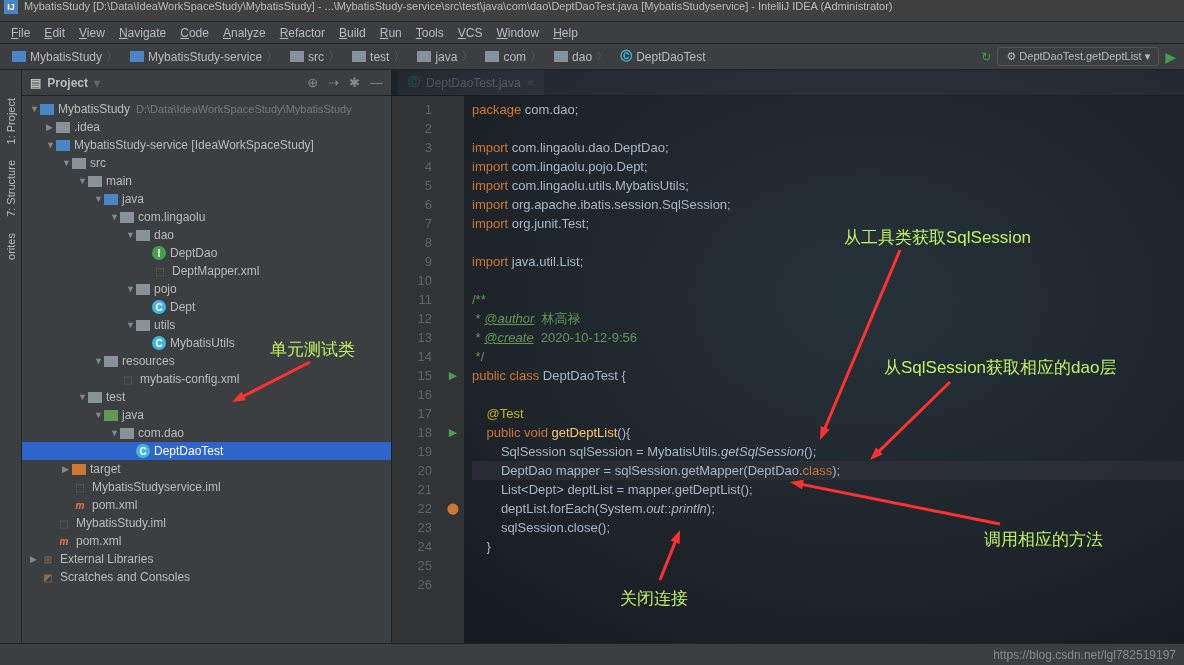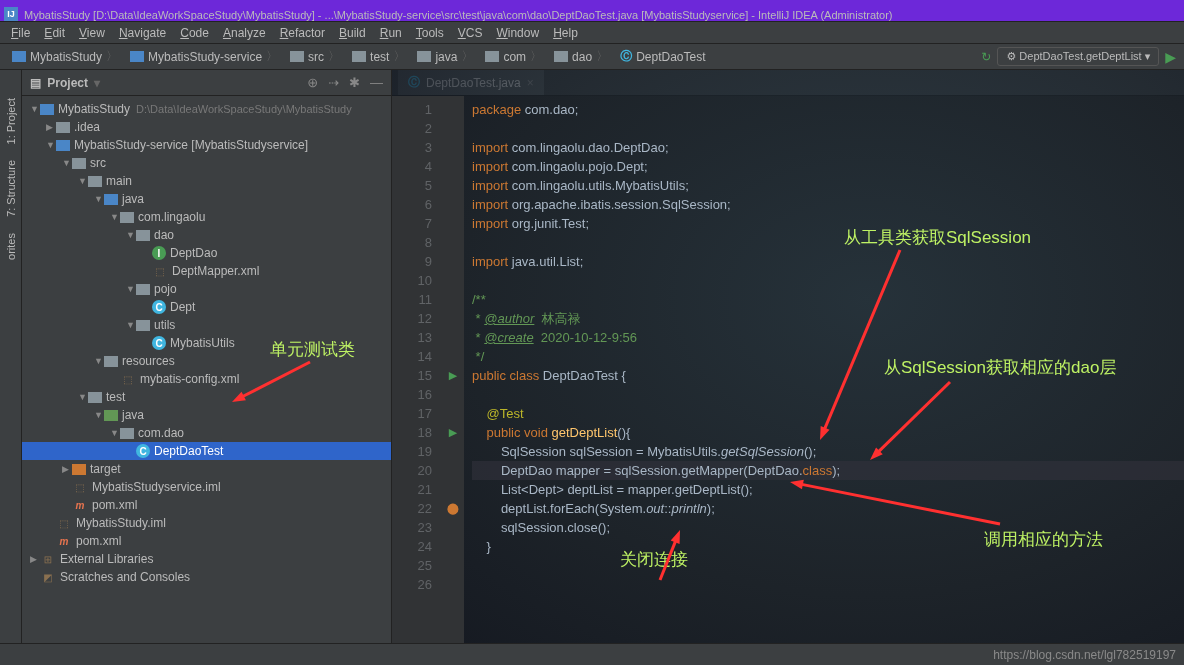--- a/index.html
+++ b/index.html
@@ -1,17 +1,17 @@
 <!DOCTYPE html>
 <html><head>
 <meta charset="utf-8">
 <style>
 * { margin: 0; padding: 0; box-sizing: border-box; font-family: "Segoe UI", Arial, sans-serif; }
 body { width: 1184px; height: 665px; background: #2b2b2b; color: #bbb; font-size: 12px; overflow: hidden; position: relative; }
-.title-bar { height: 22px; background: #6d28d9; display: flex; align-items: flex-end; padding: 0 4px; font-size: 11px; color: #bbb; border-bottom: 1px solid #222; }
+.title-bar { height: 22px; background: #404040; display: flex; align-items: flex-start; padding: 0 4px; font-size: 11px; color: #bbb; border-bottom: 1px solid #222; }
 .title-bar .icon { width: 14px; height: 14px; background: #4a86c7; margin-right: 6px; display: inline-flex; align-items: center; justify-content: center; color: white; font-size: 9px; font-weight: bold; }
 .menu-bar { height: 22px; background: #3c3f41; display: flex; align-items: center; padding: 0 4px; font-size: 12px; border-bottom: 1px solid #222; }
 .menu-item { padding: 2px 7px; cursor: pointer; }
 .menu-item u { text-decoration: underline; }
 .nav-bar { height: 26px; background: #3c3f41; display: flex; align-items: center; padding: 0 8px; font-size: 12px; border-bottom: 1px solid #222; justify-content: space-between; }
 .breadcrumbs { display: flex; align-items: center; gap: 4px; }
 .crumb { display: flex; align-items: center; gap: 4px; padding: 1px 4px; }
 .crumb .folder-icon { width: 14px; height: 11px; background: #87939a; display: inline-block; }
 .crumb .folder-icon.blue { background: #4a86c7; }
 .crumb .chev { color: #666; }
@@ -163,21 +163,21 @@
           <span class="dimmed">D:\Data\IdeaWorkSpaceStudy\MybatisStudy</span>
         </div>
         <div class="tree-row" style="padding-left: 24px;">
           <span class="arrow">▶</span>
           <span class="ticon folder"></span>
           <span>.idea</span>
         </div>
         <div class="tree-row" style="padding-left: 24px;">
           <span class="arrow">▼</span>
           <span class="ticon folder blue"></span>
-          <span>MybatisStudy-service [MybatisStudyservice]</span>
+          <span>MybatisStudy-service [IdeaWorkSpaceStudy]</span>
         </div>
         <div class="tree-row" style="padding-left: 40px;">
           <span class="arrow">▼</span>
           <span class="ticon folder"></span>
           <span>src</span>
         </div>
         <div class="tree-row" style="padding-left: 56px;">
           <span class="arrow">▼</span>
           <span class="ticon folder"></span>
           <span>main</span>
@@ -398,21 +398,21 @@
   </div>
 </div>
 
 <div class="status-bar"></div>
 
 <div class="annotation-layer" id="anno-layer">
     <div class="anno-text" style="left: 270px; top: 338px;">单元测试类</div>
     <div class="anno-text" style="left: 844px; top: 226px;">从工具类获取SqlSession</div>
     <div class="anno-text" style="left: 884px; top: 356px;">从SqlSession获取相应的dao层</div>
     <div class="anno-text" style="left: 984px; top: 528px;">调用相应的方法</div>
-    <div class="anno-text" style="left: 620px; top: 548px; text-align: right;">关闭连接</div>
+    <div class="anno-text" style="left: 620px; top: 587px; text-align: right;">关闭连接</div>
     <svg style="position:absolute;left:220px;top:350px;width:102px;height:64px;overflow:visible">
       <line x1="90" y1="12" x2="22.677809553752844" y2="46.52420022884469" stroke="#ff3030" stroke-width="3"></line>
       <polygon points="12,52 21.511603724212627,41.72724990114407 25.8927631072658,50.27051069809776" fill="#ff3030"></polygon>
     </svg>
     <svg style="position:absolute;left:808px;top:238px;width:104px;height:214px;overflow:visible">
       <line x1="92" y1="12" x2="16.656684000697595" y2="190.94037549834323" stroke="#ff3030" stroke-width="3"></line>
       <polygon points="12,202 12.679047704661183,188.01647776077877 21.527796688091485,191.74226680643363" fill="#ff3030"></polygon>
     </svg>
     <svg style="position:absolute;left:858px;top:370px;width:104px;height:102px;overflow:visible">
       <line x1="92" y1="12" x2="20.592001675440493" y2="81.62279836644552" stroke="#ff3030" stroke-width="3"></line>

